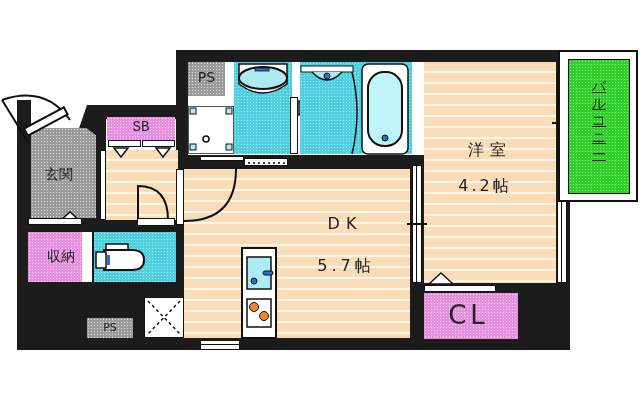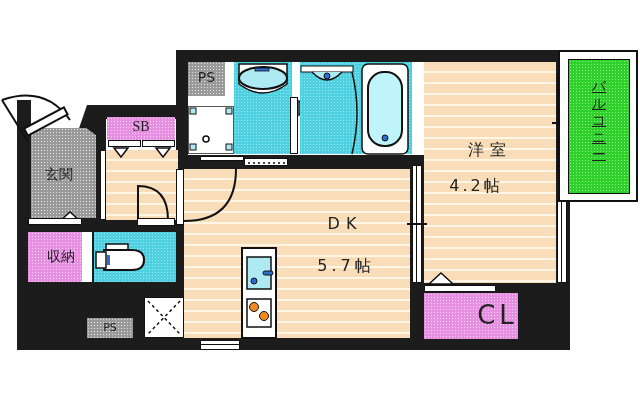--- a/index.html
+++ b/index.html
@@ -70,21 +70,21 @@
   <line x1="2" y1="10" x2="28" y2="52" stroke="#111" stroke-width="2"></line>
   <rect x="26" y="38" width="45" height="8" fill="#fff" stroke="#111" stroke-width="2" transform="rotate(-28 26 42)"></rect>
 </svg>
 
 <svg style="left:58px; top:210px;" width="24" height="12">
   <polygon points="2,11 12,2 22,11" fill="#fff" stroke="#111" stroke-width="1.5"></polygon>
 </svg>
 <div class="abs winbar" style="left:28px; top:218px; width:54px; height:7px;"></div>
 
 <div class="abs storage" style="left:107px; top:117px; width:68px; height:23px;"></div>
-<div class="abs label med" style="left:107px; top:119px; width:68px; font-family:Liberation Serif, serif;">SB</div>
+<div class="abs label med" style="left:107px; top:119px; width:68px; font-family:Liberation Mono, monospace;">SB</div>
 <div class="abs winbar" style="left:108px; top:140px; width:33px; height:7px;"></div>
 <div class="abs winbar" style="left:142px; top:140px; width:33px; height:7px;"></div>
 <svg style="left:106px; top:147px;" width="72" height="14">
   <polygon points="8,1 22,1 15,10" fill="#fff" stroke="#111" stroke-width="1.5"></polygon>
   <polygon points="50,1 64,1 57,10" fill="#fff" stroke="#111" stroke-width="1.5"></polygon>
 </svg>
 <div class="abs winbar" style="left:100px; top:150px; width:6px; height:70px;"></div>
 
 <svg style="left:130px; top:180px;" width="60" height="50">
   <path d="M8,40 L8,6 Q38,6 38,40" fill="none" stroke="#111" stroke-width="2"></path>
@@ -168,28 +168,28 @@
   <circle cx="9" cy="10" r="4.5" fill="#f08a20" stroke="#111"></circle>
   <circle cx="19" cy="19" r="4.5" fill="#f08a20" stroke="#111"></circle>
 </svg>
 
 <div class="abs winbar" style="left:200px; top:340px; width:40px; height:10px; background-image:linear-gradient(to bottom,#fff 0,#fff 40%,#111 40%,#111 55%,#fff 55%);"></div>
 
 <div class="abs winbar" style="left:412px; top:165px; width:10px; height:118px; background-image:linear-gradient(to right,#fff 0,#fff 40%,#111 40%,#111 55%,#fff 55%);"></div>
 <div class="abs" style="left:407px; top:223px; width:20px; height:2px; background:#111;"></div>
 
 <div class="abs label big" style="left:440px; top:140px; width:100px;">洋室</div>
-<div class="abs label big" style="left:424px; top:176px; width:104px; letter-spacing:3px;">4.2帖</div>
+<div class="abs label big" style="left:433px; top:176px; width:104px; letter-spacing:3px;">4.2帖</div>
 
 <div class="abs winbar" style="left:557px; top:72px; width:10px; height:100px; background-image:linear-gradient(to right,#fff 0,#fff 40%,#111 40%,#111 55%,#fff 55%);"></div>
 <div class="abs" style="left:552px; top:122px; width:20px; height:2px; background:#111;"></div>
 <div class="abs winbar" style="left:557px; top:200px; width:10px; height:83px; background-image:linear-gradient(to right,#fff 0,#fff 40%,#111 40%,#111 55%,#fff 55%);"></div>
 
 <div class="abs" style="left:558px; top:50px; width:80px; height:152px; background:#fff; border:2px solid #111;"></div>
 <div class="abs green" style="left:568px; top:59px; width:62px; height:135px; border:1px solid #111;"></div>
 <div class="abs label med" style="left:586px; top:78px; width:26px; line-height:17px; white-space:normal; word-break:break-all;text-decoration:underline;">バルコニー</div>
 
 <div class="abs winbar" style="left:424px; top:285px; width:72px; height:7px;"></div>
 <svg style="left:428px; top:271px;" width="26" height="14">
   <polygon points="1,13 13,2 25,13" fill="#fff" stroke="#111" stroke-width="1.5"></polygon>
 </svg>
 <div class="abs storage" style="left:424px; top:293px; width:94px; height:46px;"></div>
-<div class="abs label" style="left:424px; top:300px; width:89px; font-size:26px; letter-spacing:4px;margin-left:29px;">CL</div>
+<div class="abs label" style="left:424px; top:300px; width:89px; font-size:26px; letter-spacing:4px;">CL</div>
 
 </body></html>

